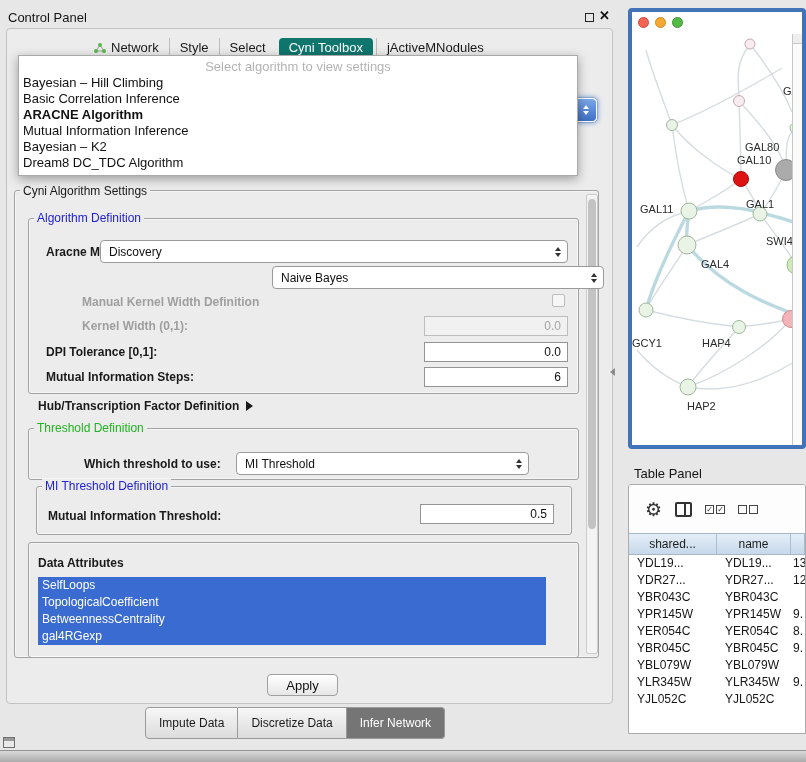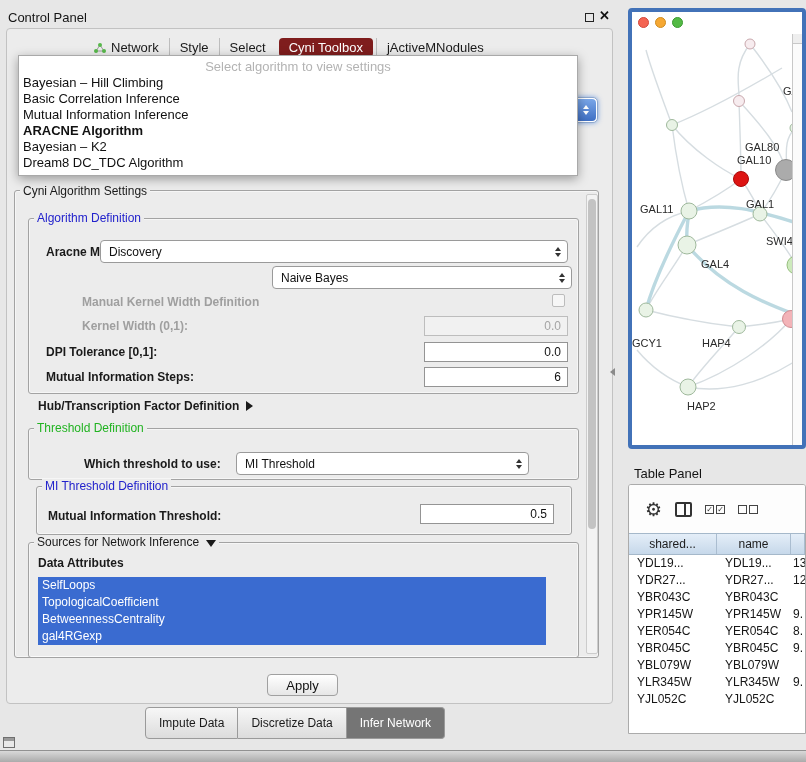--- a/index.html
+++ b/index.html
@@ -9,21 +9,21 @@
 
   
   .cp-title { position:absolute; left:8px; top:10px; font-size:13px; color:#141414; }
   .winbtn-float { position:absolute; left:585px; top:13px; width:9px; height:9px; border:1.5px solid #222; background:transparent; }
   .winbtn-close { position:absolute; left:599px; top:8px; font-size:13px; font-weight:bold; color:#111; }
   .cp-inner { position:absolute; left:6px; top:28px; width:607px; height:676px; background:#ececec; border:1px solid #c2c2c2; border-radius:4px; }
 
   .tabstrip { position:absolute; left:84px; top:36px; height:23px; display:flex; align-items:center; font-size:13px; color:#1a1a1a; z-index:2; }
   .tab { padding:2px 10px; display:flex; align-items:center; gap:5px; white-space:nowrap; }
   .tab + .tab { border-left:1px solid #bdbdbd; }
-  .tab.selected { background:#7f1d1d; color:#fff; border-radius:4px; border-left:none; margin:0 3px;text-align:right; }
+  .tab.selected { background:#0f766e; color:#fff; border-radius:4px; border-left:none; margin:0 3px;text-align:right; }
 
   .combo-remnant { position:absolute; left:556px; top:97px; width:42px; height:26px; background:#fff; border:1px solid #8fa8cc; border-radius:5px; box-shadow:0 0 5px rgba(90,140,220,.8); z-index:5; }
   .combo-remnant .cap { position:absolute; right:1px; top:1px; bottom:1px; width:20px; border-radius:0 4px 4px 0; background:linear-gradient(#7aa6e8,#3f6fc4); display:flex; flex-direction:column; align-items:center; justify-content:center; gap:2px; }
 
   .popup { position:absolute; left:18px; top:55px; width:560px; background:#fff; border:1px solid #a9a9a9; box-shadow:0 3px 10px rgba(0,0,0,.35); z-index:50; padding:2px 0 4px; }
   .popup .ph { height:17px; line-height:17px; text-align:center; color:#b3b3b3; font-size:13px; }
   .popup .item { height:16px; line-height:16px; padding-left:4px; font-size:13px; color:#111; }
   .popup .item.bold { font-weight:bold; }
 
   .groupbox { position:absolute; border:1px solid #a3a3a3; border-radius:3px; box-shadow:inset 0 0 0 1px rgba(255,255,255,.5); }
@@ -137,22 +137,22 @@
           <span class="tu"></span>
           <span class="td2"></span>
         </span>
     </div>
   </div>
 
   <div class="popup">
     <div class="ph">Select algorithm to view settings</div>
     <div class="item">Bayesian – Hill Climbing</div>
     <div class="item">Basic Correlation Inference</div>
+    <div class="item bold">ARACNE Algorithm</div>
     <div class="item">Mutual Information Inference</div>
-    <div class="item bold">ARACNE Algorithm</div>
     <div class="item">Bayesian – K2</div>
     <div class="item">Dream8 DC_TDC Algorithm</div>
   </div>
 
   <div class="groupbox" style="left:14px; top:190px; width:585px; height:468px;"></div>
   <div class="glabel" style="left:20px; top:184px;">Cyni Algorithm Settings</div>
 
   <div class="vscroll" style="left:586px; top:194px; width:12px; height:460px;">
     <div class="vthumb" style="top:4px; height:330px;"></div>
   </div>
@@ -162,21 +162,21 @@
 
   <div class="flabel" style="left:46px; top:245px;">Aracne Mode:</div>
   <div class="combo" style="left:100px; top:240px; width:468px;">
     <span class="val">Discovery</span>
     <span class="spin">
         <span class="tu"></span>
         <span class="td2"></span>
       </span>
   </div>
 
-  <div class="combo" style="left:272px; top:266px; width:300px;">
+  <div class="combo" style="left:272px; top:266px; width:332px;">
     <span class="val">Naive Bayes</span>
     <span class="spin">
         <span class="tu"></span>
         <span class="td2"></span>
       </span>
   </div>
 
   <div class="flabel dis" style="left:46px; top:295px;">Manual Kernel Width Definition</div>
   <div class="cb" style="left:552px; top:294px;"></div>
 
@@ -205,23 +205,20 @@
       </span>
   </div>
 
   <div class="groupbox" style="left:36px; top:486px; width:536px; height:49px;"></div>
   <div class="glabel blue" style="left:42px; top:479px;">MI Threshold Definition</div>
 
   <div class="flabel" style="left:48px; top:509px;">Mutual Information Threshold:</div>
   <input class="field" style="left: 420px; top: 504px; width: 134px;" value="0.5">
 
   <div class="groupbox" style="left:28px; top:542px; width:551px; height:116px;"></div>
-  <div class="glabel" style="left:34px; top:535px;">
-    <span>Sources for Network Inference</span><span class="tri-down"></span>
-  </div>
   <div class="flabel" style="left:38px; top:556px;">Data Attributes</div>
 
   <div class="attr-list">
     <div class="attr-item">SelfLoops</div>
     <div class="attr-item">TopologicalCoefficient</div>
     <div class="attr-item">BetweennessCentrality</div>
     <div class="attr-item">gal4RGexp</div>
   </div>
 
   <div class="applybtn">Apply</div>

